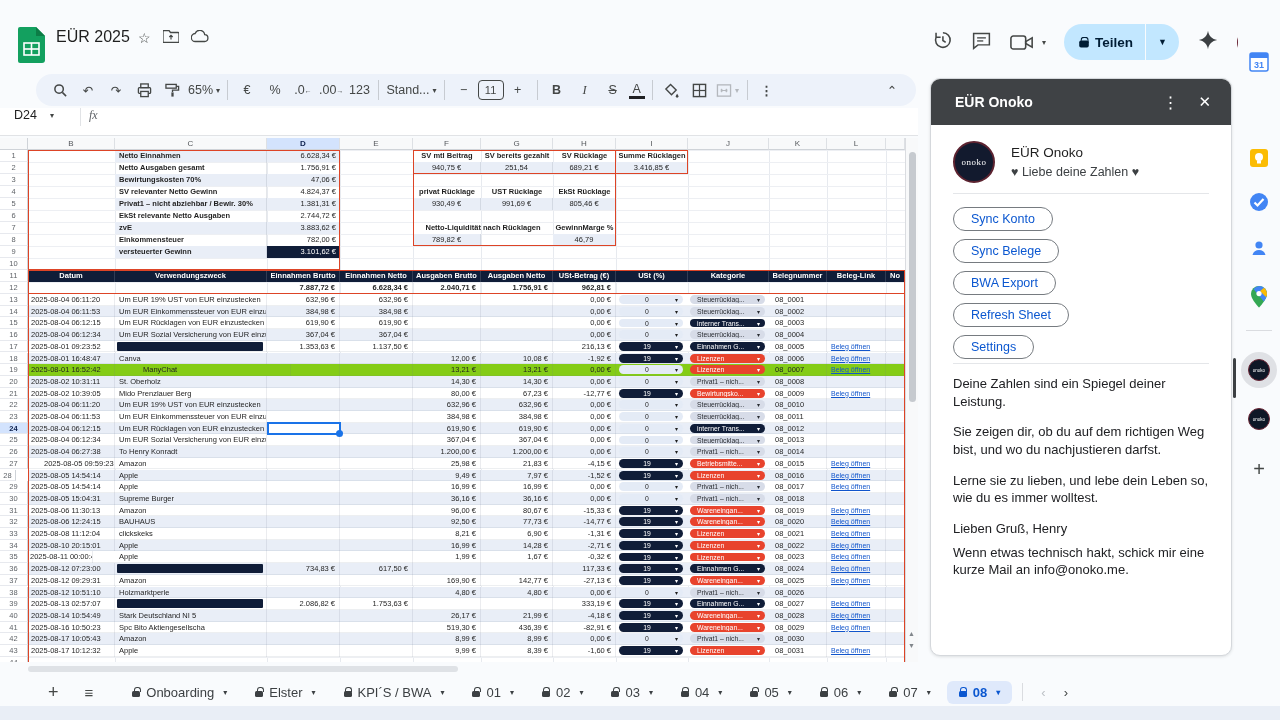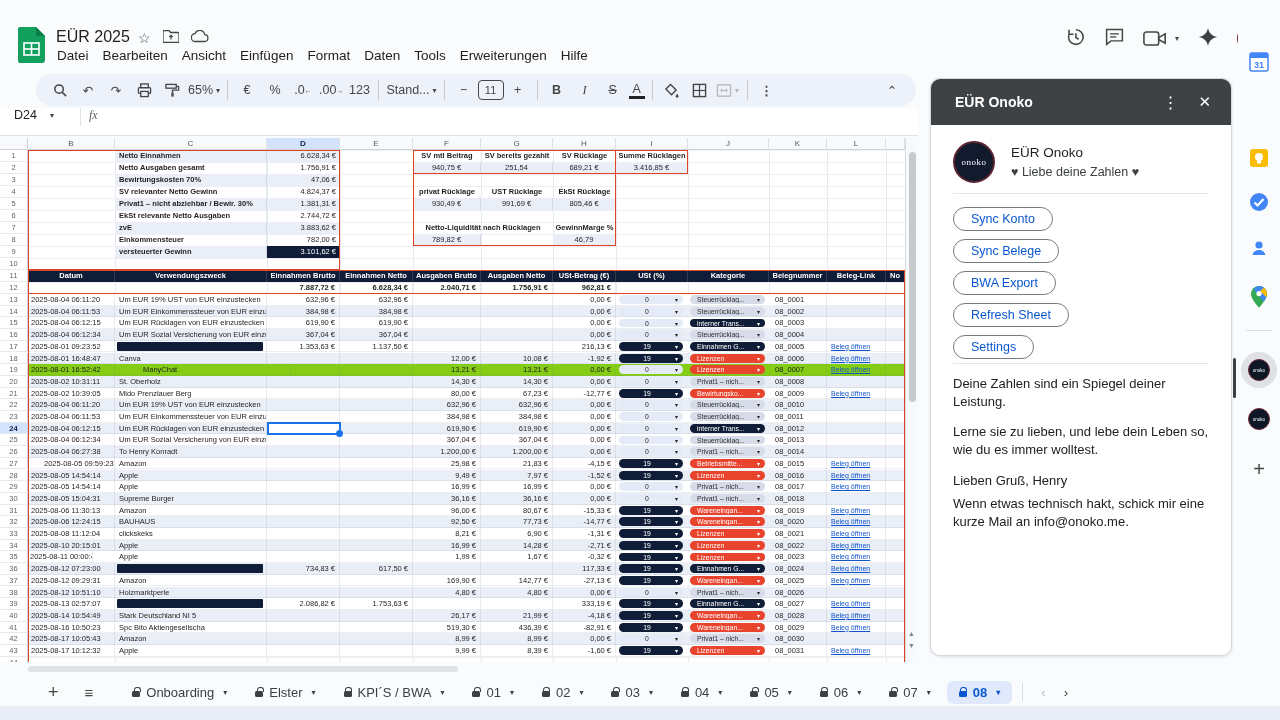--- a/index.html
+++ b/index.html
@@ -135,48 +135,45 @@
     <div class="title-icons">
       <span style="font-size:14px;">☆</span>
       <span><svg width="16" height="13" viewBox="0 0 16 13">
             <path d="M1 1h5l1.5 2H15a1 1 0 0 1 1 1v8a1 1 0 0 1-1 1H1a1 1 0 0 1-1-1V2a1 1 0 0 1 1-1z" transform="translate(0 -0.5)" fill="none" stroke="#444746" stroke-width="1.3"></path>
             <path d="M8 9.5V5.5M6.3 7l1.7-1.7L9.7 7" stroke="#444746" stroke-width="1.2" fill="none"></path>
           </svg></span>
       <span><svg width="18" height="13" viewBox="0 0 18 13">
             <path d="M4.5 11.5a4 4 0 0 1-.4-8 5 5 0 0 1 9.6 1.2 3.4 3.4 0 0 1-.4 6.8z" fill="none" stroke="#444746" stroke-width="1.3"></path>
           </svg></span>
     </div>
-    <div class="menu-row">
-      <span class="menu-item">Datei</span>
-      <span class="menu-item">Bearbeiten</span>
-      <span class="menu-item">Ansicht</span>
-      <span class="menu-item">Einfügen</span>
-      <span class="menu-item">Format</span>
-      <span class="menu-item">Daten</span>
-      <span class="menu-item">Tools</span>
-      <span class="menu-item">Erweiterungen</span>
-      <span class="menu-item">Hilfe</span>
-    </div>
     <div class="top-right">
       <span><svg width="22" height="22" viewBox="0 0 24 24">
             <path d="M13 4a8 8 0 1 1-7.5 5M5.5 4v5h5" fill="none" stroke="#444746" stroke-width="1.7"></path>
             <path d="M13 8v4.5l3 2" fill="none" stroke="#444746" stroke-width="1.7"></path>
           </svg></span>
       <span><svg width="21" height="21" viewBox="0 0 24 24">
             <path d="M3 4h18v13H8l-5 4z" fill="none" stroke="#444746" stroke-width="1.7"></path>
             <line x1="7" y1="9" x2="17" y2="9" stroke="#444746" stroke-width="1.5"></line>
             <line x1="7" y1="12.5" x2="14" y2="12.5" stroke="#444746" stroke-width="1.5"></line>
           </svg></span>
       <span style="display:flex;align-items:center;gap:5px;">
           <svg width="24" height="17" viewBox="0 0 26 18">
             <rect x="1" y="2" width="16" height="14" rx="2.5" fill="none" stroke="#444746" stroke-width="1.7"></rect>
             <path d="M17 8l7-4v10l-7-4z" fill="none" stroke="#444746" stroke-width="1.7"></path>
           </svg>
           <span class="caret">▾</span>
         </span>
+      <div class="share-btn">
+        <div class="share-main">
+            <span class="lock share"></span>
+            <span>Teilen</span>
+          </div>
+        <div class="share-sep"></div>
+        <div class="share-caret">▼</div>
+      </div>
       <span><svg width="22" height="22" viewBox="0 0 24 24">
             <path d="M12 2c.8 5.5 4.5 9.2 10 10-5.5.8-9.2 4.5-10 10-.8-5.5-4.5-9.2-10-10 5.5-.8 9.2-4.5 10-10z" fill="#3c4043"></path>
           </svg></span>
       <div class="avatar">onoko</div>
     </div>
   </div>
 
   <div class="toolbar">
     <span class="tb">
         <svg width="15" height="15" viewBox="0 0 16 16">
@@ -363,21 +360,21 @@
       <div class="rownum" style="left: 0px; top: 214.5px; width: 28px; height: 11.7px; line-height: 11.7px;">18</div>
       <div class="rownum" style="left: 0px; top: 226.2px; width: 28px; height: 11.7px; line-height: 11.7px;">19</div>
       <div class="rownum" style="left: 0px; top: 237.9px; width: 28px; height: 11.7px; line-height: 11.7px;">20</div>
       <div class="rownum" style="left: 0px; top: 249.6px; width: 28px; height: 11.7px; line-height: 11.7px;">21</div>
       <div class="rownum" style="left: 0px; top: 261.3px; width: 28px; height: 11.7px; line-height: 11.7px;">22</div>
       <div class="rownum" style="left: 0px; top: 273px; width: 28px; height: 11.7px; line-height: 11.7px;">23</div>
       <div class="rownum sel" style="left: 0px; top: 284.7px; width: 28px; height: 11.7px; line-height: 11.7px;">24</div>
       <div class="rownum" style="left: 0px; top: 296.4px; width: 28px; height: 11.7px; line-height: 11.7px;">25</div>
       <div class="rownum" style="left: 0px; top: 308.1px; width: 28px; height: 11.7px; line-height: 11.7px;">26</div>
       <div class="rownum" style="left: 0px; top: 319.8px; width: 28px; height: 11.7px; line-height: 11.7px;">27</div>
-      <div class="rownum" style="left: 0px; top: 331.5px; width: 28px; height: 11.7px; line-height: 11.7px;">28</div>
+      <div class="rownum" style="left: 0px; top: 331.5px; width: 16px; height: 11.7px; line-height: 11.7px;">28</div>
       <div class="rownum" style="left: 0px; top: 343.2px; width: 28px; height: 11.7px; line-height: 11.7px;">29</div>
       <div class="rownum" style="left: 0px; top: 354.9px; width: 28px; height: 11.7px; line-height: 11.7px;">30</div>
       <div class="rownum" style="left: 0px; top: 366.6px; width: 28px; height: 11.7px; line-height: 11.7px;">31</div>
       <div class="rownum" style="left: 0px; top: 378.3px; width: 28px; height: 11.7px; line-height: 11.7px;">32</div>
       <div class="rownum" style="left: 0px; top: 390px; width: 28px; height: 11.7px; line-height: 11.7px;">33</div>
       <div class="rownum" style="left: 0px; top: 401.7px; width: 28px; height: 11.7px; line-height: 11.7px;">34</div>
       <div class="rownum" style="left: 0px; top: 413.4px; width: 28px; height: 11.7px; line-height: 11.7px;">35</div>
       <div class="rownum" style="left: 0px; top: 425.1px; width: 28px; height: 11.7px; line-height: 11.7px;">36</div>
       <div class="rownum" style="left: 0px; top: 436.8px; width: 28px; height: 11.7px; line-height: 11.7px;">37</div>
       <div class="rownum" style="left: 0px; top: 448.5px; width: 28px; height: 11.7px; line-height: 11.7px;">38</div>
@@ -1094,20 +1091,21 @@
     <div class="sb-btns" id="sb-btns">
         <button class="sb-btn">Sync Konto</button>
         <button class="sb-btn">Sync Belege</button>
         <button class="sb-btn">BWA Export</button>
         <button class="sb-btn">Refresh Sheet</button>
         <button class="sb-btn">Settings</button>
       </div>
     <div class="sb-div" style="top:284px;"></div>
     <div class="sb-paras" id="sb-paras">
         <p>Deine Zahlen sind ein Spiegel deiner Leistung.</p>
+        <p>Sie zeigen dir, ob du auf dem richtigen Weg bist, und wo du nachjustieren darfst.</p>
         <p>Lerne sie zu lieben, und lebe dein Leben so, wie du es immer wolltest.</p>
         <p class="tight">Lieben Gruß, Henry</p>
         <p>Wenn etwas technisch hakt, schick mir eine kurze Mail an info@onoko.me.</p>
       </div>
   </div>
 
   <div class="rail">
     <span class="rail-item" style="top:52px;"><svg width="20" height="20" viewBox="0 0 20 20">
           <rect x="1" y="1" width="18" height="18" rx="2" fill="#fff" stroke="#4285f4" stroke-width="1.5"></rect>
           <rect x="1" y="1" width="18" height="5" fill="#4285f4"></rect>

